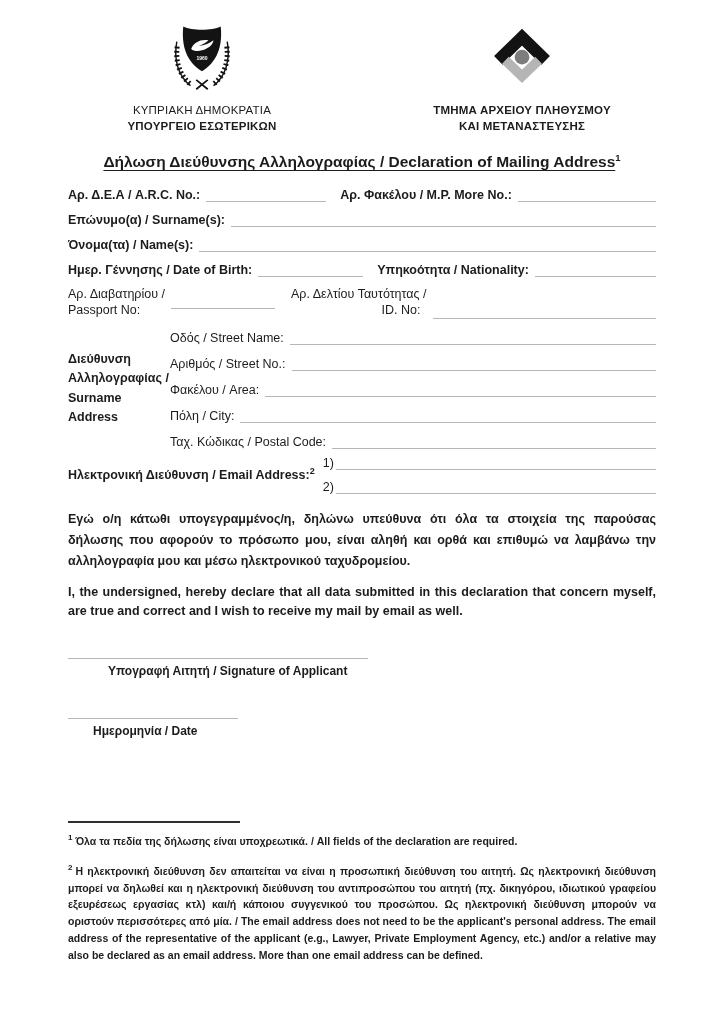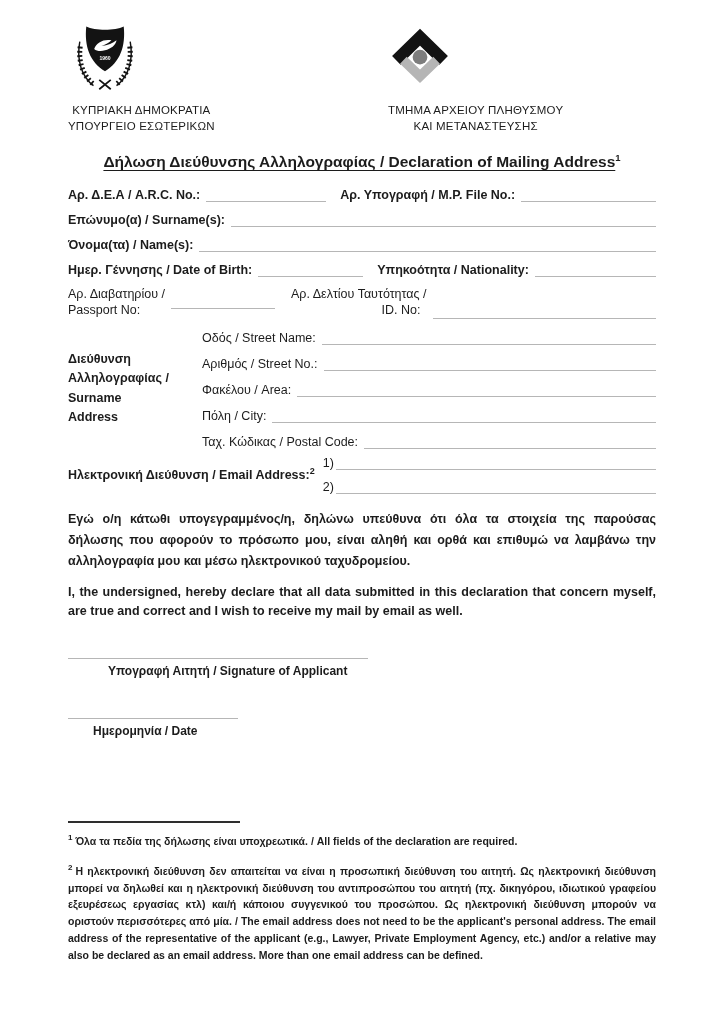--- a/index.html
+++ b/index.html
@@ -4,24 +4,24 @@
 <style>
   html,body{margin:0;padding:0;background:#fff;}
   .page{
     width:724px;height:1024px;box-sizing:border-box;position:relative;
     background:#fff;color:#1c1c1c;
     font-family:"Liberation Sans",sans-serif;
     padding:22px 68px 0 68px;overflow:hidden;
   }
   
   .header{display:flex;justify-content:space-between;align-items:flex-start;}
-  .hcol{display:flex;flex-direction:column;align-items:flex-start;width:268px;}
+  .hcol{display:flex;flex-direction:column;align-items:center;width:268px;}
   .logo-box{height:74px;display:flex;align-items:center;justify-content:center;}
   .htext{text-align:center;font-size:11.5px;line-height:1.35;margin-top:7px;letter-spacing:.2px;}
-  .bold{font-weight:normal;}
+  .bold{font-weight:bold;}
   
   .title{margin:18px 0 0 0;text-align:center;font-size:15.5px;font-weight:bold;white-space:nowrap;}
   .title .t-main{text-decoration:underline;text-underline-offset:3px;}
   .title sup{font-size:9.5px;font-weight:bold;}
   
   .form{margin-top:15px;font-size:12.5px;}
   .frow{display:flex;align-items:flex-end;margin-top:9px;}
   .frow.first{margin-top:0;}
   .lbl{font-weight:bold;white-space:nowrap;}
   .sublbl{font-weight:normal;white-space:nowrap;}
@@ -31,21 +31,21 @@
   .w110{flex:0 0 105px;}
   .gap{margin-left:14px;}
   
   .twoline{line-height:1.3;font-weight:normal;}
   .pass-line{flex:0 0 104px;align-self:center;margin-bottom:2px;}
   .idblock{margin-left:16px;}
   .idblock .second{text-align:right;padding-right:6px;}
   
   .addr{display:flex;margin-top:10px;}
   .addr-label{flex:0 0 102px;font-weight:bold;line-height:1.55;align-self:center;}
-  .addr-fields{flex:1 1 auto;margin-left:32px;}
+  .addr-fields{flex:1 1 auto;}
   .addr-fields .frow{margin-top:10px;}
   .addr-fields .frow.first{margin-top:0;}
   
   .email{display:flex;align-items:center;margin-top:5px;}
   .email-label{font-weight:bold;white-space:nowrap;padding-right:8px;flex:0 0 auto;}
   .email-label sup{font-size:9px;}
   .email-lines{flex:1 1 auto;}
   .eline{display:flex;align-items:flex-end;}
   .eline + .eline{margin-top:8px;}
   .eline .num{font-weight:normal;}
@@ -109,21 +109,21 @@
 
   <div class="title">
     <span class="t-main">Δήλωση Διεύθυνσης Αλληλογραφίας / Declaration of Mailing Address</span><sup>1</sup>
   </div>
 
   <div class="form">
 
     <div class="frow first">
       <span class="lbl">Αρ. Δ.Ε.Α / A.R.C. No.:</span>
       <div class="fline w132"></div>
-      <span class="lbl gap">Αρ. Υπογραφή / M.P. File No.:</span>
+      <span class="lbl gap">Αρ. Φακέλου / M.P. More No.:</span>
       <div class="fline grow"></div>
     </div>
 
     <div class="frow">
       <span class="lbl">Επώνυμο(α) / Surname(s):</span>
       <div class="fline grow"></div>
     </div>
 
     <div class="frow">
       <span class="lbl">Όνομα(τα) / Name(s):</span>

